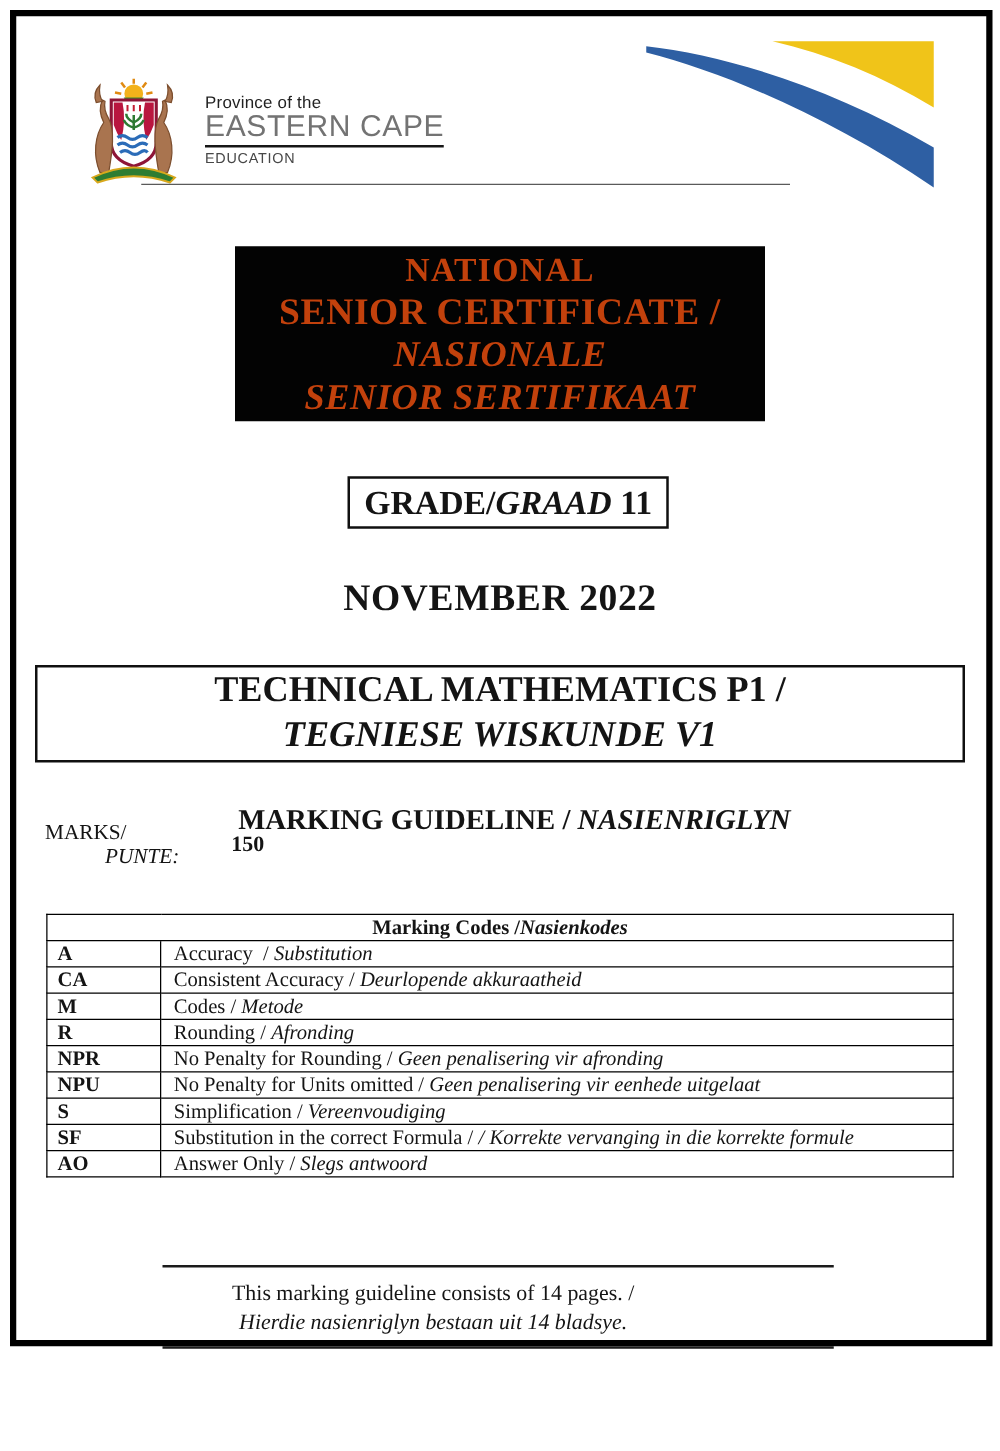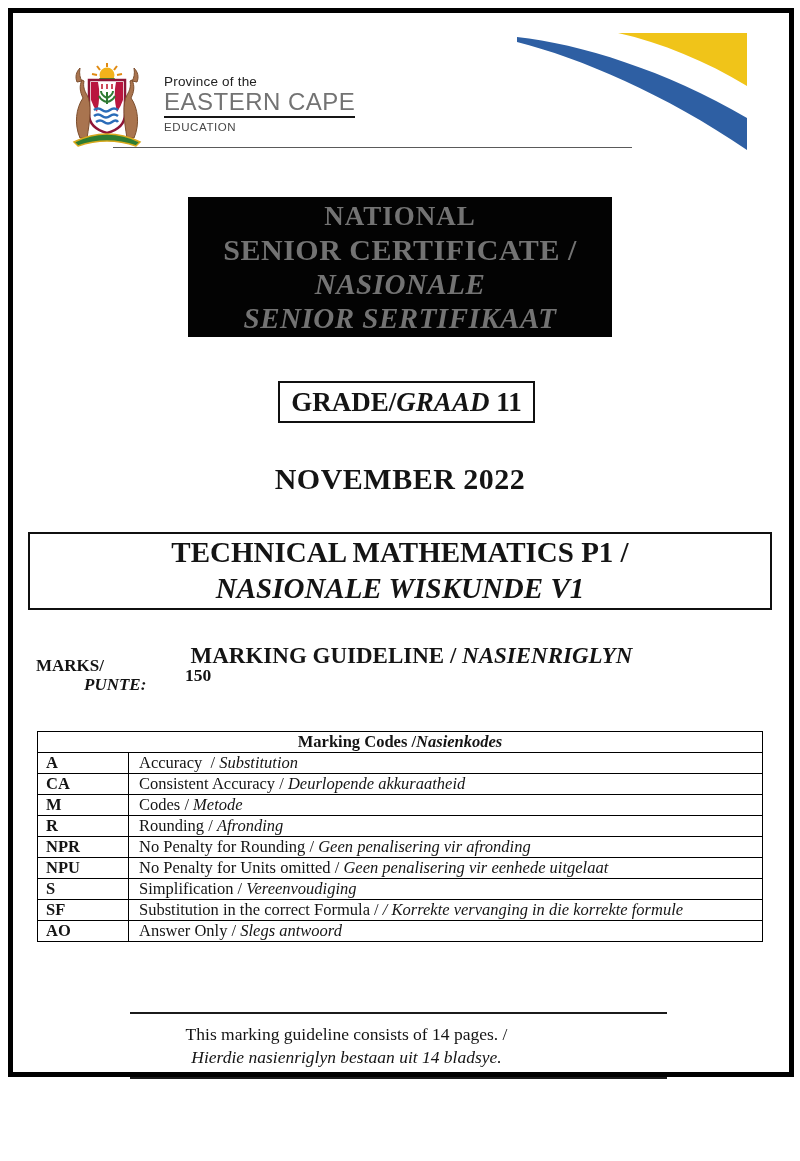--- a/index.html
+++ b/index.html
@@ -17,21 +17,21 @@
   .logo-province{font-size:13.5px;color:#222;letter-spacing:.2px;}
   .logo-name{font-size:24px;color:#737373;letter-spacing:.5px;display:inline-block;
     border-bottom:2px solid #161616;padding-bottom:2px;line-height:1.05;}
   .logo-dept{font-size:11.5px;color:#474747;letter-spacing:.6px;margin-top:3px;}
   .logo-rule{position:absolute;left:113px;top:147px;width:519px;height:0;border-top:1.6px solid #5a5a5a;}
   .swoosh{position:absolute;left:510px;top:30px;width:240px;height:122px;}
   
   .cert-box{
     position:absolute;left:188px;top:197px;width:424px;height:140px;background:#030303;
     display:flex;flex-direction:column;justify-content:center;align-items:center;
-    color:#737373;text-align:center;line-height:34px;
+    color:#c2410c;text-align:center;line-height:34px;
   }
   .cert-l1{font-size:27px;font-weight:bold;letter-spacing:1px;}
   .cert-l2{font-size:30px;font-weight:bold;letter-spacing:.5px;}
   .cert-l3,.cert-l4{font-size:29px;font-weight:bold;font-style:italic;letter-spacing:.5px;}
   
   .grade-box{
     position:absolute;left:278px;top:381px;width:253px;height:38px;border:2px solid #101010;
     display:flex;align-items:center;justify-content:center;
     font-size:27px;font-weight:bold;white-space:pre;
   }
@@ -43,21 +43,21 @@
     position:absolute;left:28px;top:532px;width:740px;height:74px;border:2px solid #101010;
     display:flex;flex-direction:column;justify-content:flex-start;align-items:center;
     text-align:center;line-height:36px;
   }
   .subject-l1{font-size:29px;font-weight:bold;}
   .subject-l2{font-size:29px;font-weight:bold;font-style:italic;}
   
   .guideline{position:absolute;left:0;top:617px;width:800px;text-align:center;
     font-size:23px;font-weight:bold;white-space:pre;}
   
-  .marks-label{position:absolute;left:36px;top:656px;font-size:17px;font-weight:bold;line-height:19px;}
+  .marks-label{position:absolute;left:36px;top:656px;font-size:17px;font-weight:normal;line-height:19px;}
   .marks-label .af{font-style:italic;margin-left:48px;}
   .marks-value{position:absolute;left:185px;top:665px;font-size:17.5px;font-weight:bold;}
   
   .codes-table{
     position:absolute;left:37px;top:731px;width:726px;border-collapse:collapse;
     font-size:16.5px;
     padding-left:28px;
   }
   .codes-table th,.codes-table td{
     border:1.5px solid #000;height:20px;padding:0;vertical-align:middle;
@@ -147,21 +147,21 @@
   </div>
 
   <div class="grade-box">
     <span>GRADE/</span><i>GRAAD</i><span> 11</span>
   </div>
 
   <div class="session">NOVEMBER 2022</div>
 
   <div class="subject-box">
     <div class="subject-l1">TECHNICAL MATHEMATICS P1 /</div>
-    <div class="subject-l2">NASIONALE WISKUNDE V1</div>
+    <div class="subject-l2">TEGNIESE WISKUNDE V1</div>
   </div>
 
   <div class="guideline">
     <span>MARKING GUIDELINE / </span><i>NASIENRIGLYN</i>
   </div>
 
   <div class="marks-label">
     <div>MARKS/</div>
     <div class="af">PUNTE:</div>
   </div>

